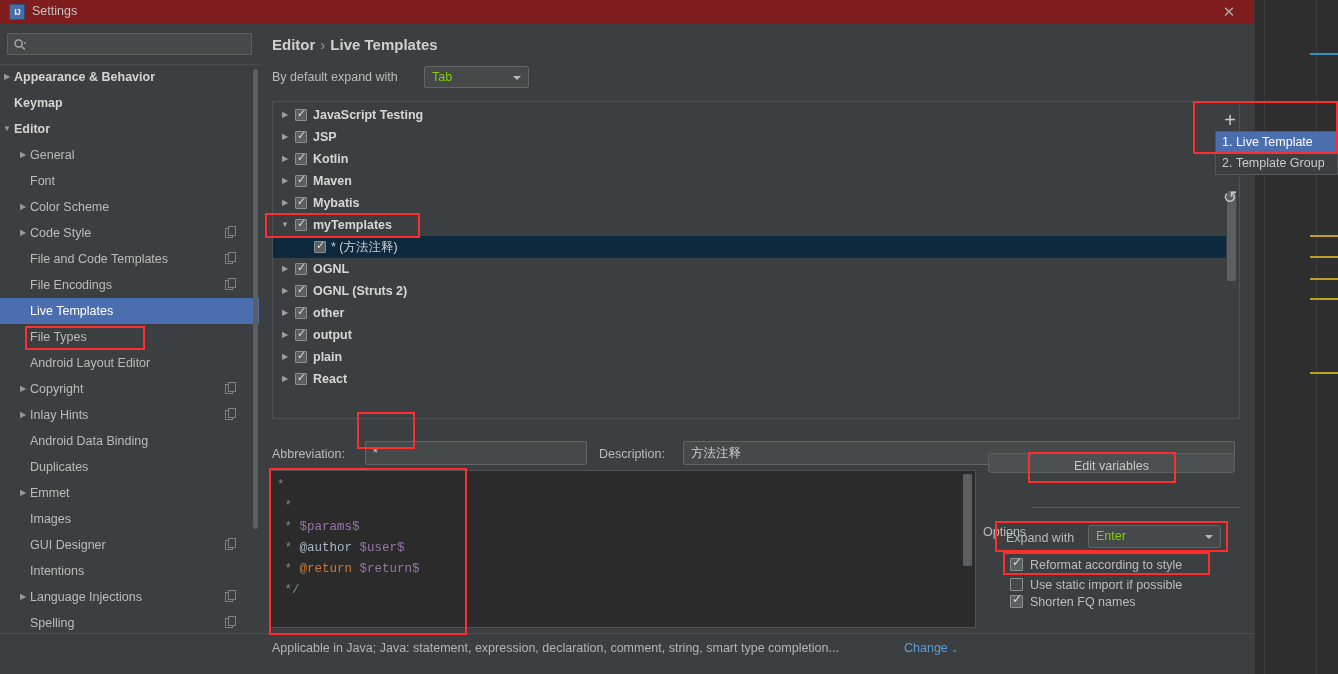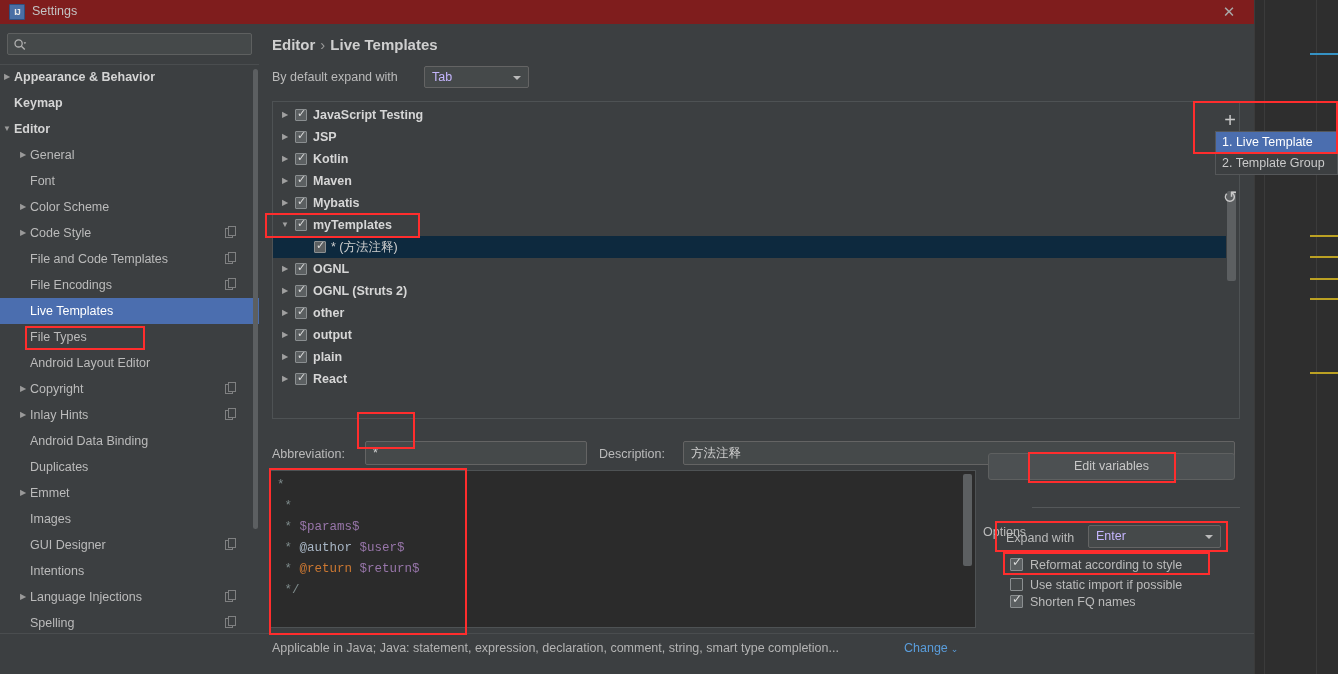--- a/index.html
+++ b/index.html
@@ -76,21 +76,21 @@
 
   
   .content { position:absolute; left:259px; top:24px; width:995px; height:650px; background:#3c3f41; }
   .breadcrumb { position:absolute; left:13px; top:12px; font-size:15px; font-weight:bold; color:#cfcfcf; }
   .breadcrumb .sep { font-weight:normal; color:#9a9a9a; padding:0 5px; }
 
   .expand-row { position:absolute; left:13px; top:42px; }
   .expand-label { position:absolute; left:0; top:4px; font-size:12.5px; color:#bbbbbb; white-space:nowrap; }
   .combo {
     position:absolute; background:#45494a; border:1px solid #646464; border-radius:2px;
-    height:22px; line-height:20px; color:#c4b5fd; font-size:12.5px; padding-left:7px; cursor:default;
+    height:22px; line-height:20px; color:#84cc16; font-size:12.5px; padding-left:7px; cursor:default;
   }
   .combo .caret {
     position:absolute; right:7px; top:9px;
     border-left:4px solid transparent; border-right:4px solid transparent; border-top:4px solid #bbbbbb;
   }
 
   
   .tpl-tree {
     position:absolute; left:13px; top:77px; width:968px; height:318px;
     background:#3c3f41; border:1px solid #4e5254;
@@ -388,21 +388,21 @@
           <div class="code-line"><span class="c-cmt">*</span></div>
           <div class="code-line"><span class="c-cmt"> *</span></div>
           <div class="code-line"><span class="c-cmt"> * </span><span class="c-var">$params$</span></div>
           <div class="code-line"><span class="c-cmt"> * </span><span class="c-plain">@author </span><span class="c-var">$user$</span></div>
           <div class="code-line"><span class="c-cmt"> * </span><span class="c-tag">@return </span><span class="c-var">$return$</span></div>
           <div class="code-line"><span class="c-cmt"> */</span></div>
         </div>
       <div class="editor-scroll-thumb"></div>
     </div>
 
-    <div class="btn" style="left:988px; top:453px; width:247px; height:27px; line-height:25px;">Edit variables</div>
+    <div class="btn" style="left:988px; top:453px; width:247px; height:20px; line-height:25px;">Edit variables</div>
 
     <div class="group-title" style="left:983px; top:500px;">Options</div>
     <div class="group-line" style="left:1032px; top:507px; width:208px;"></div>
 
     <div class="lbl" style="left:1006px; top:531px;">Expand with</div>
     <div class="combo" style="left:1088px; top:525px; width:133px; height:23px; line-height:21px;">
       <span>Enter</span>
       <span class="caret"></span>
     </div>
 

